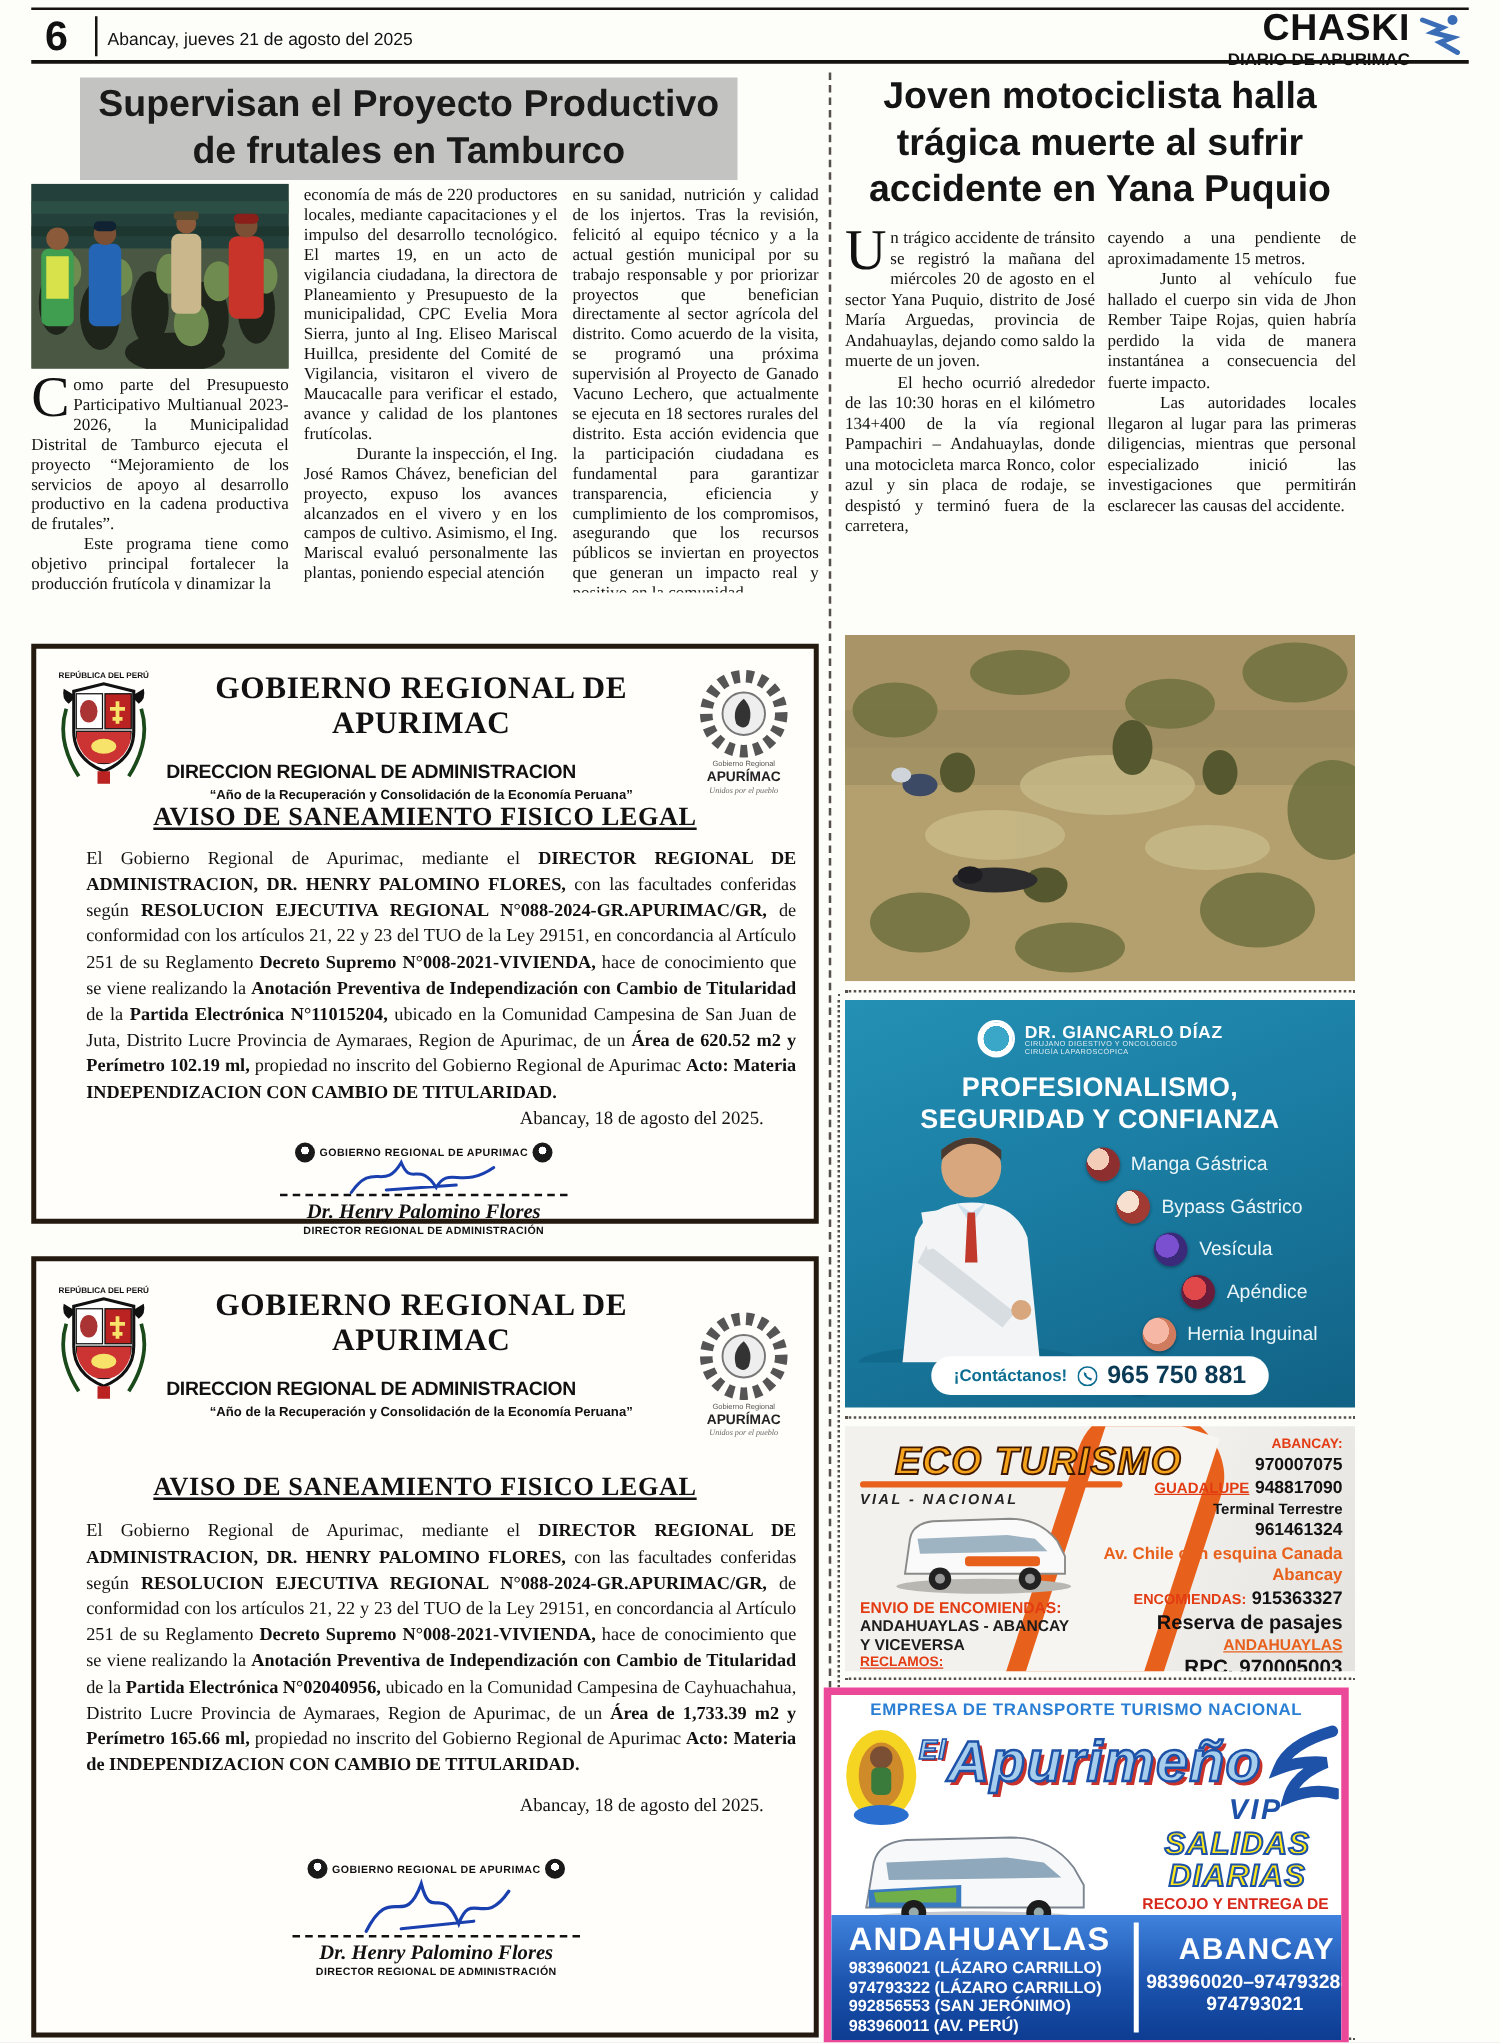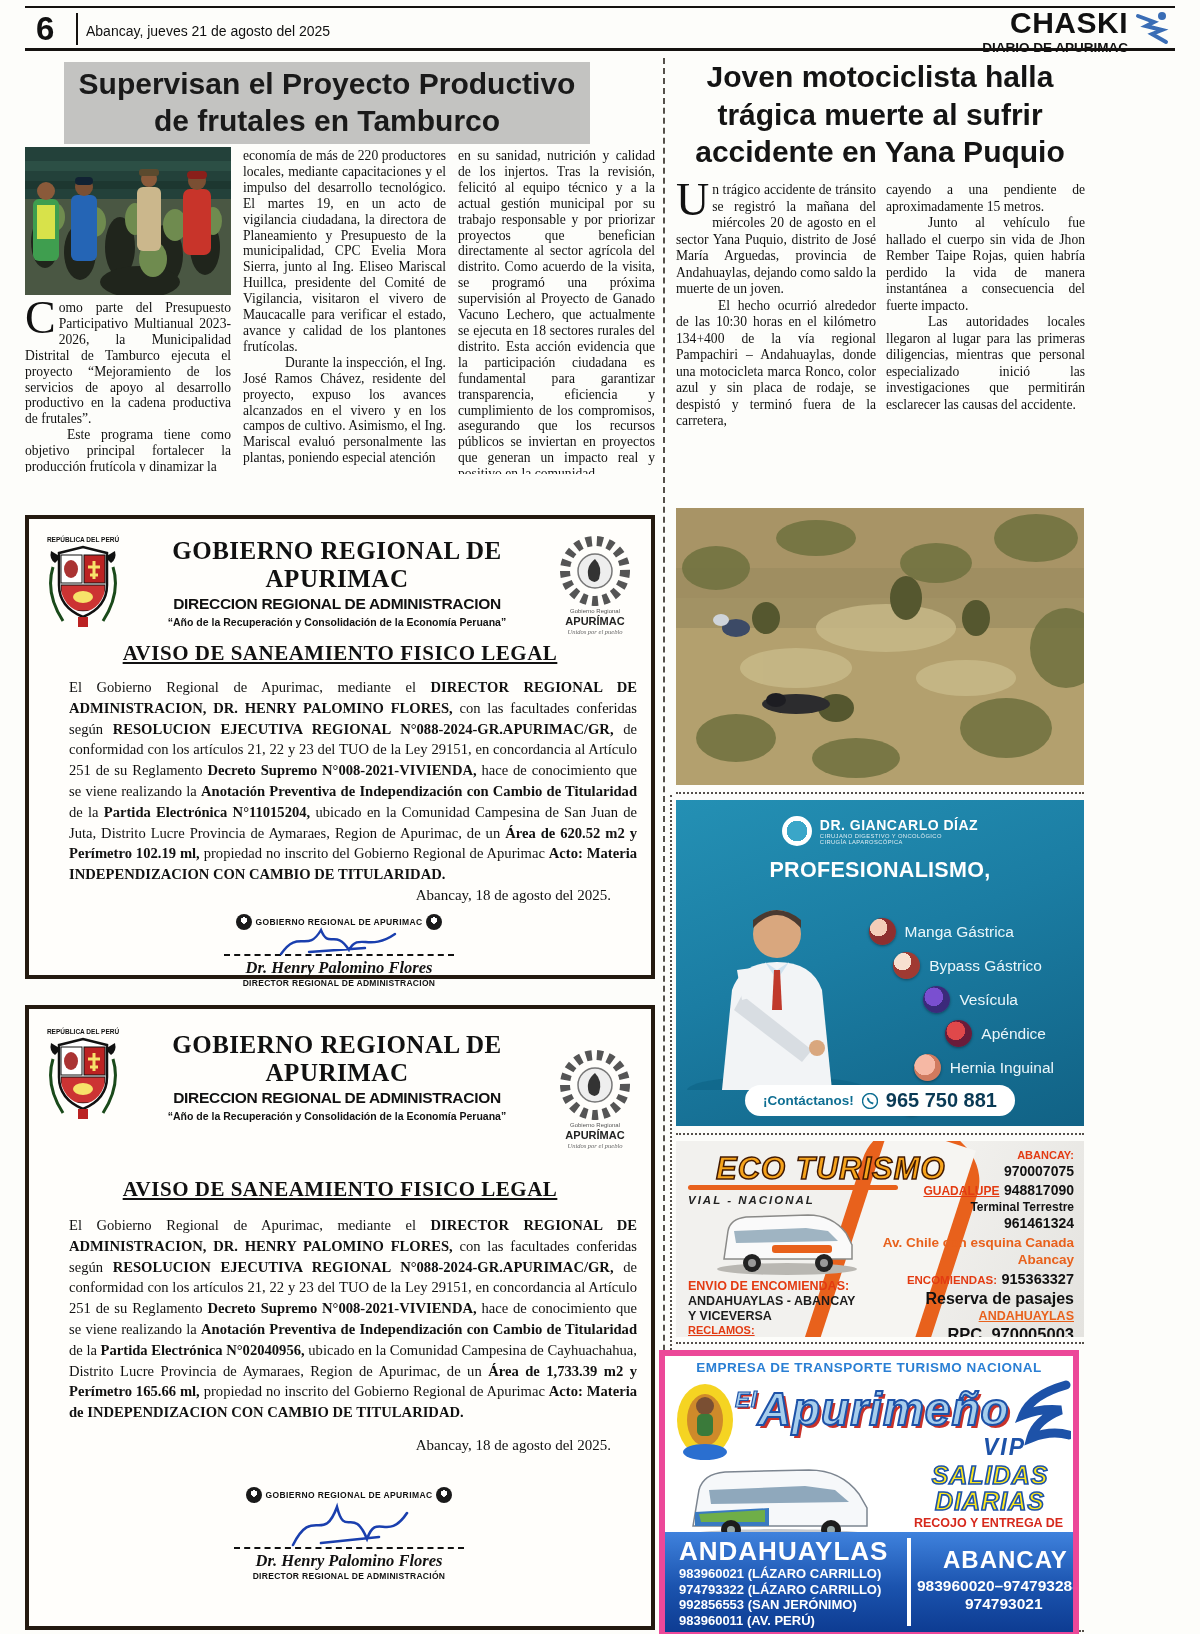--- a/index.html
+++ b/index.html
@@ -23,21 +23,21 @@
   .headline-right{text-align:center;font-family:"Liberation Sans",sans-serif;font-weight:bold;
         font-size:30px;line-height:37.5px;color:#141414;}
   
   .col{font-size:13.6px;line-height:15.9px;text-align:justify;overflow:hidden;}
   .col p{margin:0;}
   .col p.ind{text-indent:42px;}
   .dropcap{float:left;font-size:46px;line-height:36px;font-weight:normal;padding-right:3px;}
   
   .notice{border:4px solid #241a10;background:#fffefb;}
   .n-org{font-family:"Liberation Serif",serif;font-weight:bold;font-size:25px;text-align:center;letter-spacing:.5px;}
-  .n-dept{font-family:"Liberation Sans",sans-serif;font-weight:bold;font-size:15.5px;text-align:center;margin-top:2px;letter-spacing:-.3px;}
+  .n-dept{font-family:"Liberation Sans",sans-serif;font-weight:bold;font-size:15.5px;text-align:left;margin-top:16px;letter-spacing:-.3px;}
   .n-quote{font-family:"Liberation Sans",sans-serif;font-weight:bold;font-size:10.5px;text-align:center;margin-top:3px;}
   .n-title{font-family:"Liberation Serif",serif;font-weight:bold;font-size:21px;text-align:center;
         text-decoration:underline;letter-spacing:.5px;}
   .n-body{font-size:14.6px;line-height:20.8px;text-align:justify;margin-left:24px;}
   .n-date{font-size:15px;text-align:right;}
   .sigblock{text-align:center;}
   .stamp-row{font-family:"Liberation Sans",sans-serif;font-weight:bold;font-size:8.5px;letter-spacing:.4px;
         display:flex;align-items:center;justify-content:center;gap:4px;}
   .stamp-seal{width:16px;height:16px;border-radius:50%;background:radial-gradient(circle at 50% 40%,#fff 0 25%,#1a1a1a 26% 100%);}
   .sig-dash{width:230px;border-top:2.5px dashed #111;margin:-8px auto 2px auto;}
@@ -156,21 +156,21 @@
         <rect x="162" y="24" width="20" height="8" rx="4" fill="#8a1f1a"></rect>
     </g>
   </svg>
 
   <div class="abs col" style="left:25px;top:300px;width:206px;height:172px;">
     <p><span class="dropcap">C</span><span>omo parte del Presupuesto Participativo Multianual 2023-2026, la Municipalidad Distrital de Tamburco ejecuta el proyecto “Mejoramiento de los servicios de apoyo al desarrollo productivo en la cadena productiva de frutales”.</span></p>
     <p class="ind">Este programa tiene como objetivo principal fortalecer la producción frutícola y dinamizar la</p>
   </div>
   <div class="abs col" style="left:243px;top:148px;width:203px;height:326px;">
     <p>economía de más de 220 productores locales, mediante capacitaciones y el impulso del desarrollo tecnológico.  El martes 19, en un acto de vigilancia ciudadana, la directora de Planeamiento y Presupuesto de la municipalidad, CPC Evelia Mora Sierra, junto al Ing. Eliseo Mariscal Huillca, presidente del Comité de Vigilancia, visitaron el vivero de Maucacalle para verificar el estado, avance y calidad de los plantones frutícolas.</p>
-    <p class="ind">Durante la inspección, el Ing. José Ramos Chávez, residente del proyecto, expuso los avances alcanzados en el vivero y en los campos de cultivo. Asimismo, el Ing. Mariscal evaluó personalmente las plantas, poniendo especial atención</p>
+    <p class="ind">Durante la inspección, el Ing. José Ramos Chávez, benefician del proyecto, expuso los avances alcanzados en el vivero y en los campos de cultivo. Asimismo, el Ing. Mariscal evaluó personalmente las plantas, poniendo especial atención</p>
   </div>
   <div class="abs col" style="left:458px;top:148px;width:197px;height:326px;">
     <p>en su sanidad, nutrición y calidad de los injertos. Tras la revisión, felicitó al equipo técnico y a la actual gestión municipal por su trabajo responsable y por priorizar proyectos que benefician directamente al sector agrícola del distrito.  Como acuerdo de la visita, se programó una próxima supervisión al Proyecto de Ganado Vacuno Lechero, que actualmente se ejecuta en 18 sectores rurales del distrito.  Esta acción evidencia que la participación ciudadana es fundamental para garantizar transparencia, eficiencia y cumplimiento de los compromisos, asegurando que los recursos públicos se inviertan en proyectos que generan un impacto real y positivo en la comunidad.</p>
   </div>
 
   <div class="abs headline-right" style="left:675px;top:58px;width:410px;">
     <div>Joven motociclista halla</div>
     <div>trágica muerte al sufrir</div>
     <div>accidente en Yana Puquio</div>
   </div>
@@ -227,20 +227,21 @@
     <div class="med-logo-row">
       <div class="med-circ"></div>
       <div>
         <div class="med-name">DR. GIANCARLO DÍAZ</div>
         <div class="med-sub">CIRUJANO DIGESTIVO Y ONCOLÓGICO</div>
         <div class="med-sub">CIRUGÍA LAPAROSCÓPICA</div>
       </div>
     </div>
     <div class="med-tag">
       <div>PROFESIONALISMO,</div>
+      <div>SEGURIDAD Y CONFIANZA</div>
     </div>
 
     <svg class="abs" style="left:6px;bottom:36px;" width="190" height="190" viewBox="0 0 190 190">
       <ellipse cx="95" cy="190" rx="90" ry="14" fill="#0e6285" opacity=".6"></ellipse>
       <circle cx="95" cy="34" r="24" fill="#d9a77e"></circle>
       <path d="M71 28 Q95 2 119 28 L119 20 Q95 0 71 20 Z" fill="#4a3a30"></path>
       <path d="M40 190 L50 90 Q60 62 95 62 Q130 62 140 90 L150 190 Z" fill="#f2f4f6"></path>
       <path d="M83 62 L95 80 L107 62 L95 70 Z" fill="#cfe2ef"></path>
       <path d="M92 70 L98 70 L100 110 L90 110 Z" fill="#c0392b"></path>
       <path d="M60 95 L130 150 L120 162 L52 110 Z" fill="#d8dde2"></path>

